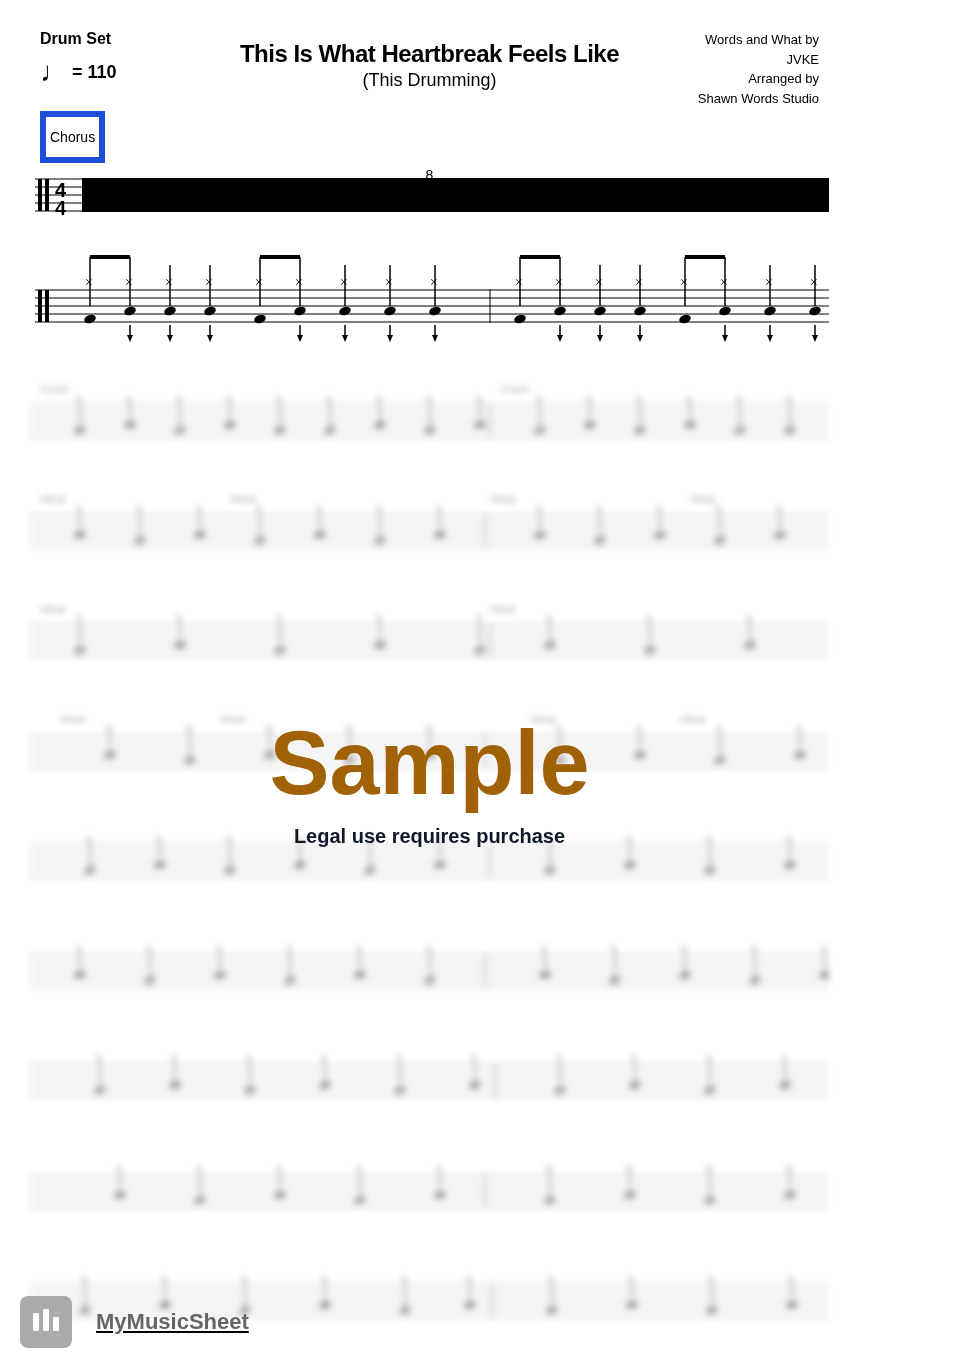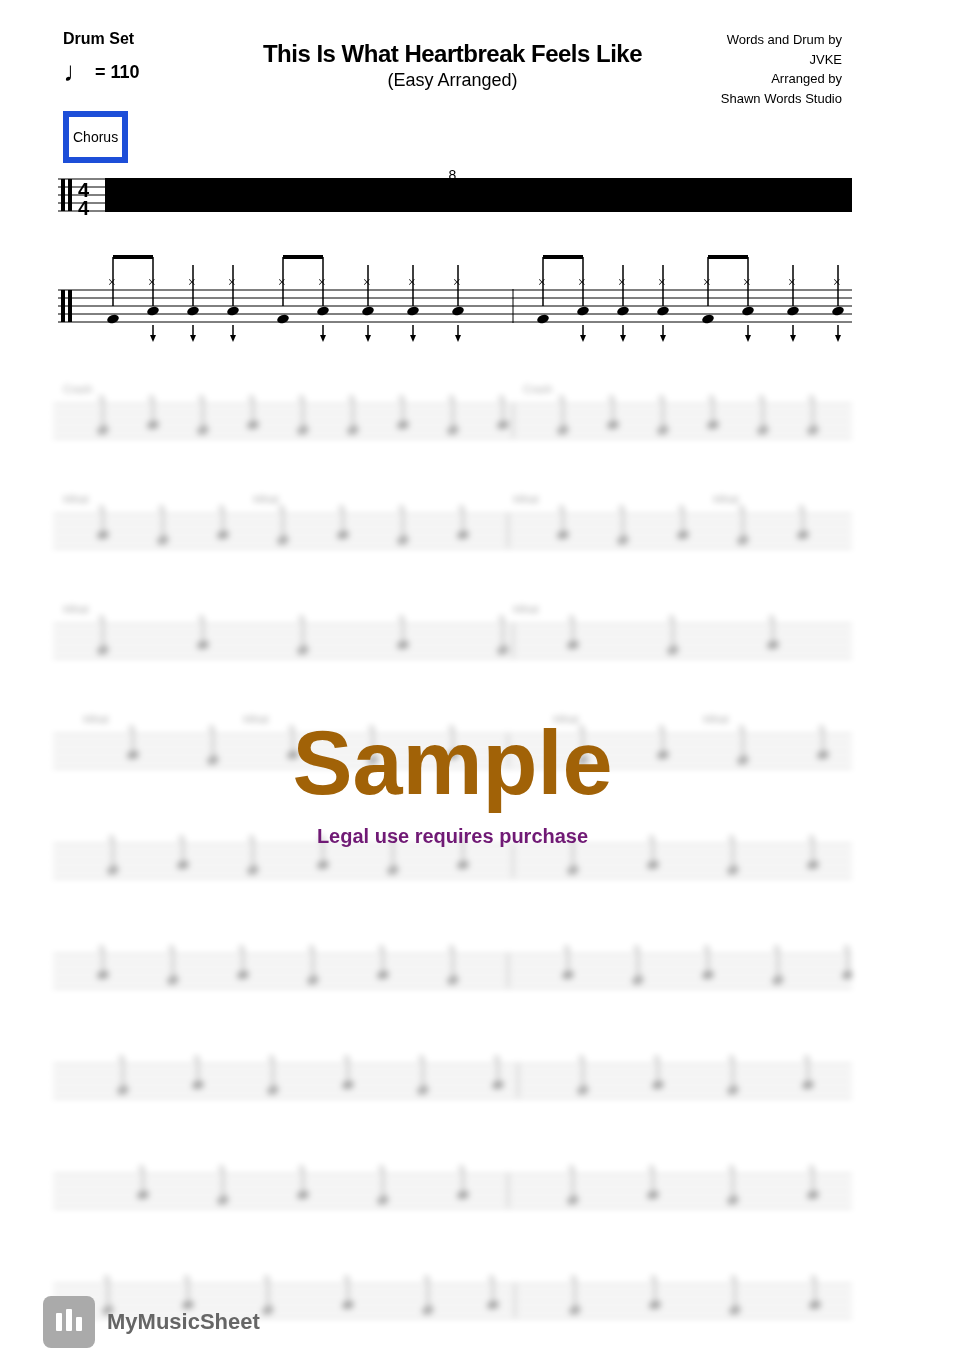--- a/index.html
+++ b/index.html
@@ -11,21 +11,20 @@
       font-family: 'Times New Roman', Times, serif;
       position: relative;
       overflow-x: hidden;
     }
 
     .page {
       width: 859px;
       min-height: 1368px;
       background: #ffffff;
       position: relative;
-      margin-left: 23px;
     }
 
     
     .header {
       padding: 30px 40px 10px 40px;
       position: relative;
     }
 
     .header-left {
       position: absolute;
@@ -146,32 +145,33 @@
       font-weight: bold;
       font-family: Arial, sans-serif;
       color: #a16207;
       display: block;
     }
 
     .watermark-legal {
       font-size: 20px;
       font-weight: bold;
       font-family: Arial, sans-serif;
-      color: #701a75;
+      color: #0f172a;
       margin-top: 10px;
     }
 
     
     .bottom-logo {
       position: absolute;
       bottom: 20px;
       left: 20px;
       display: flex;
       align-items: center;
-      gap: 12px;
+      gap: 24px;
+      text-decoration: underline;
     }
 
     .logo-icon {
       width: 52px;
       height: 52px;
       background: #aaa;
       border-radius: 8px;
       display: flex;
       align-items: center;
       justify-content: center;
@@ -222,25 +222,25 @@
     <div class="header-left">
       <div class="drum-set-label">Drum Set</div>
       <div class="tempo-line">
         <span class="note-symbol">♩</span>
         <span class="tempo-value">= 110</span>
       </div>
     </div>
 
     <div class="header-center">
       <div class="song-title">This Is What Heartbreak Feels Like</div>
-      <div class="song-subtitle">(Easy Arranged)</div>
+      <div class="song-subtitle">(This Drumming)</div>
     </div>
 
     <div class="header-right">
-      <span>Words and Drum by</span><br>
+      <span>Words and What by</span><br>
       <span class="composer-name">JVKE</span><br>
       <span>Arranged by</span><br>
       <span class="composer-name">Shawn Words Studio</span>
     </div>
 
   </div>
 
   <div class="score-area">
 
     <div>

